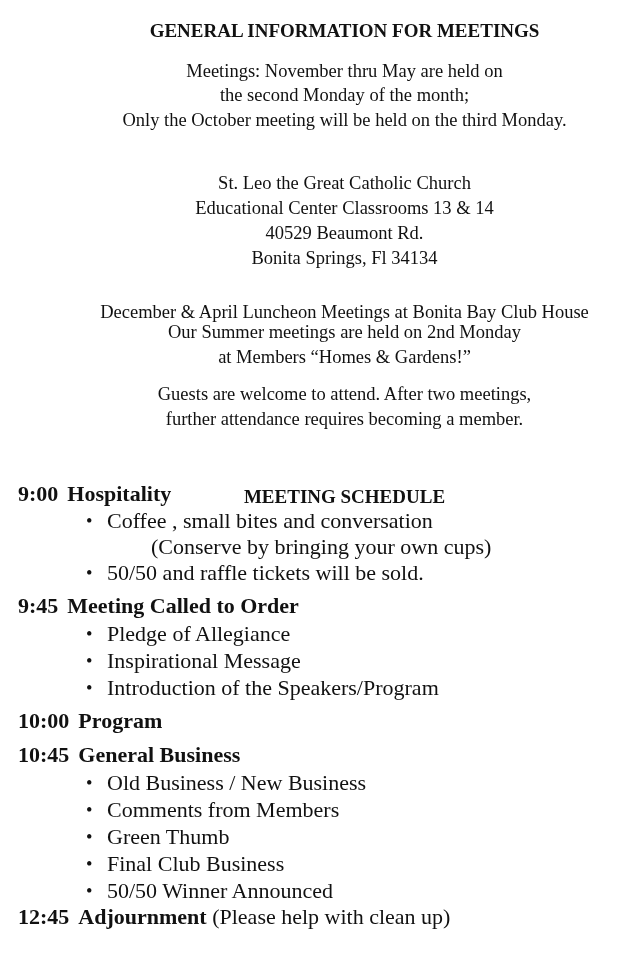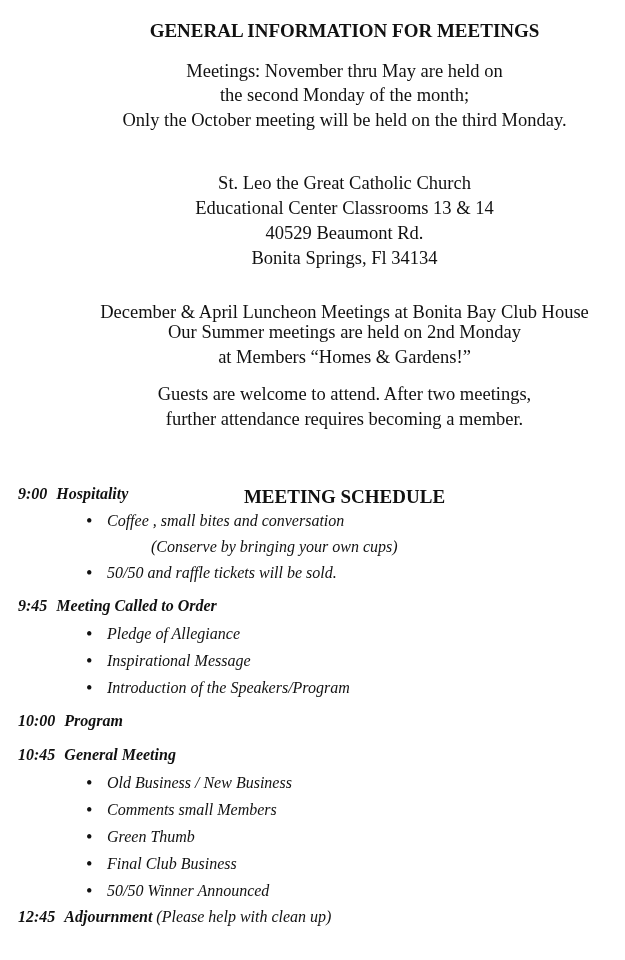--- a/index.html
+++ b/index.html
@@ -24,24 +24,23 @@
       line-height: 22px;
       white-space: nowrap;
       padding-left: 25px;
     }
     .title {
       font-weight: bold;
       font-size: 19px;
     }
     .line {
       position: absolute;
-      font-size: 16px;
+      font-size: 22px;
       line-height: 22px;
       white-space: nowrap;
-      font-style: italic;
     }
     .hdr {
       left: 18px;
       font-weight: bold;
     }
     .hdr .time { display: inline-block; }
     .hdr .gap { display: inline-block; width: 9px; }
     .hdr .note { font-weight: normal; }
     .bullet {
       position: absolute;
@@ -97,26 +96,26 @@
 <span class="bullet" style="top:650px;">•</span>
 <div class="line item" style="top:650px;">Inspirational Message</div>
 <span class="bullet" style="top:677px;">•</span>
 <div class="line item" style="top:677px;">Introduction of the Speakers/Program</div>
 
 <div class="line hdr" style="top:710px;">
   <span class="time">10:00</span><span class="gap"></span><span>Program</span>
 </div>
 
 <div class="line hdr" style="top:744px;">
-  <span class="time">10:45</span><span class="gap"></span><span>General Meeting</span>
+  <span class="time">10:45</span><span class="gap"></span><span>General Business</span>
 </div>
 <span class="bullet" style="top:772px;">•</span>
 <div class="line item" style="top:772px;">Old Business / New Business</div>
 <span class="bullet" style="top:799px;">•</span>
-<div class="line item" style="top:799px;">Comments small Members</div>
+<div class="line item" style="top:799px;">Comments from Members</div>
 <span class="bullet" style="top:826px;">•</span>
 <div class="line item" style="top:826px;">Green Thumb</div>
 <span class="bullet" style="top:853px;">•</span>
 <div class="line item" style="top:853px;">Final Club Business</div>
 <span class="bullet" style="top:880px;">•</span>
 <div class="line item" style="top:880px;">50/50 Winner Announced</div>
 
 <div class="line hdr" style="top:906px;">
   <span class="time">12:45</span><span class="gap"></span><span>Adjournment</span> <span class="note">(Please help with clean up)</span>
 </div>

